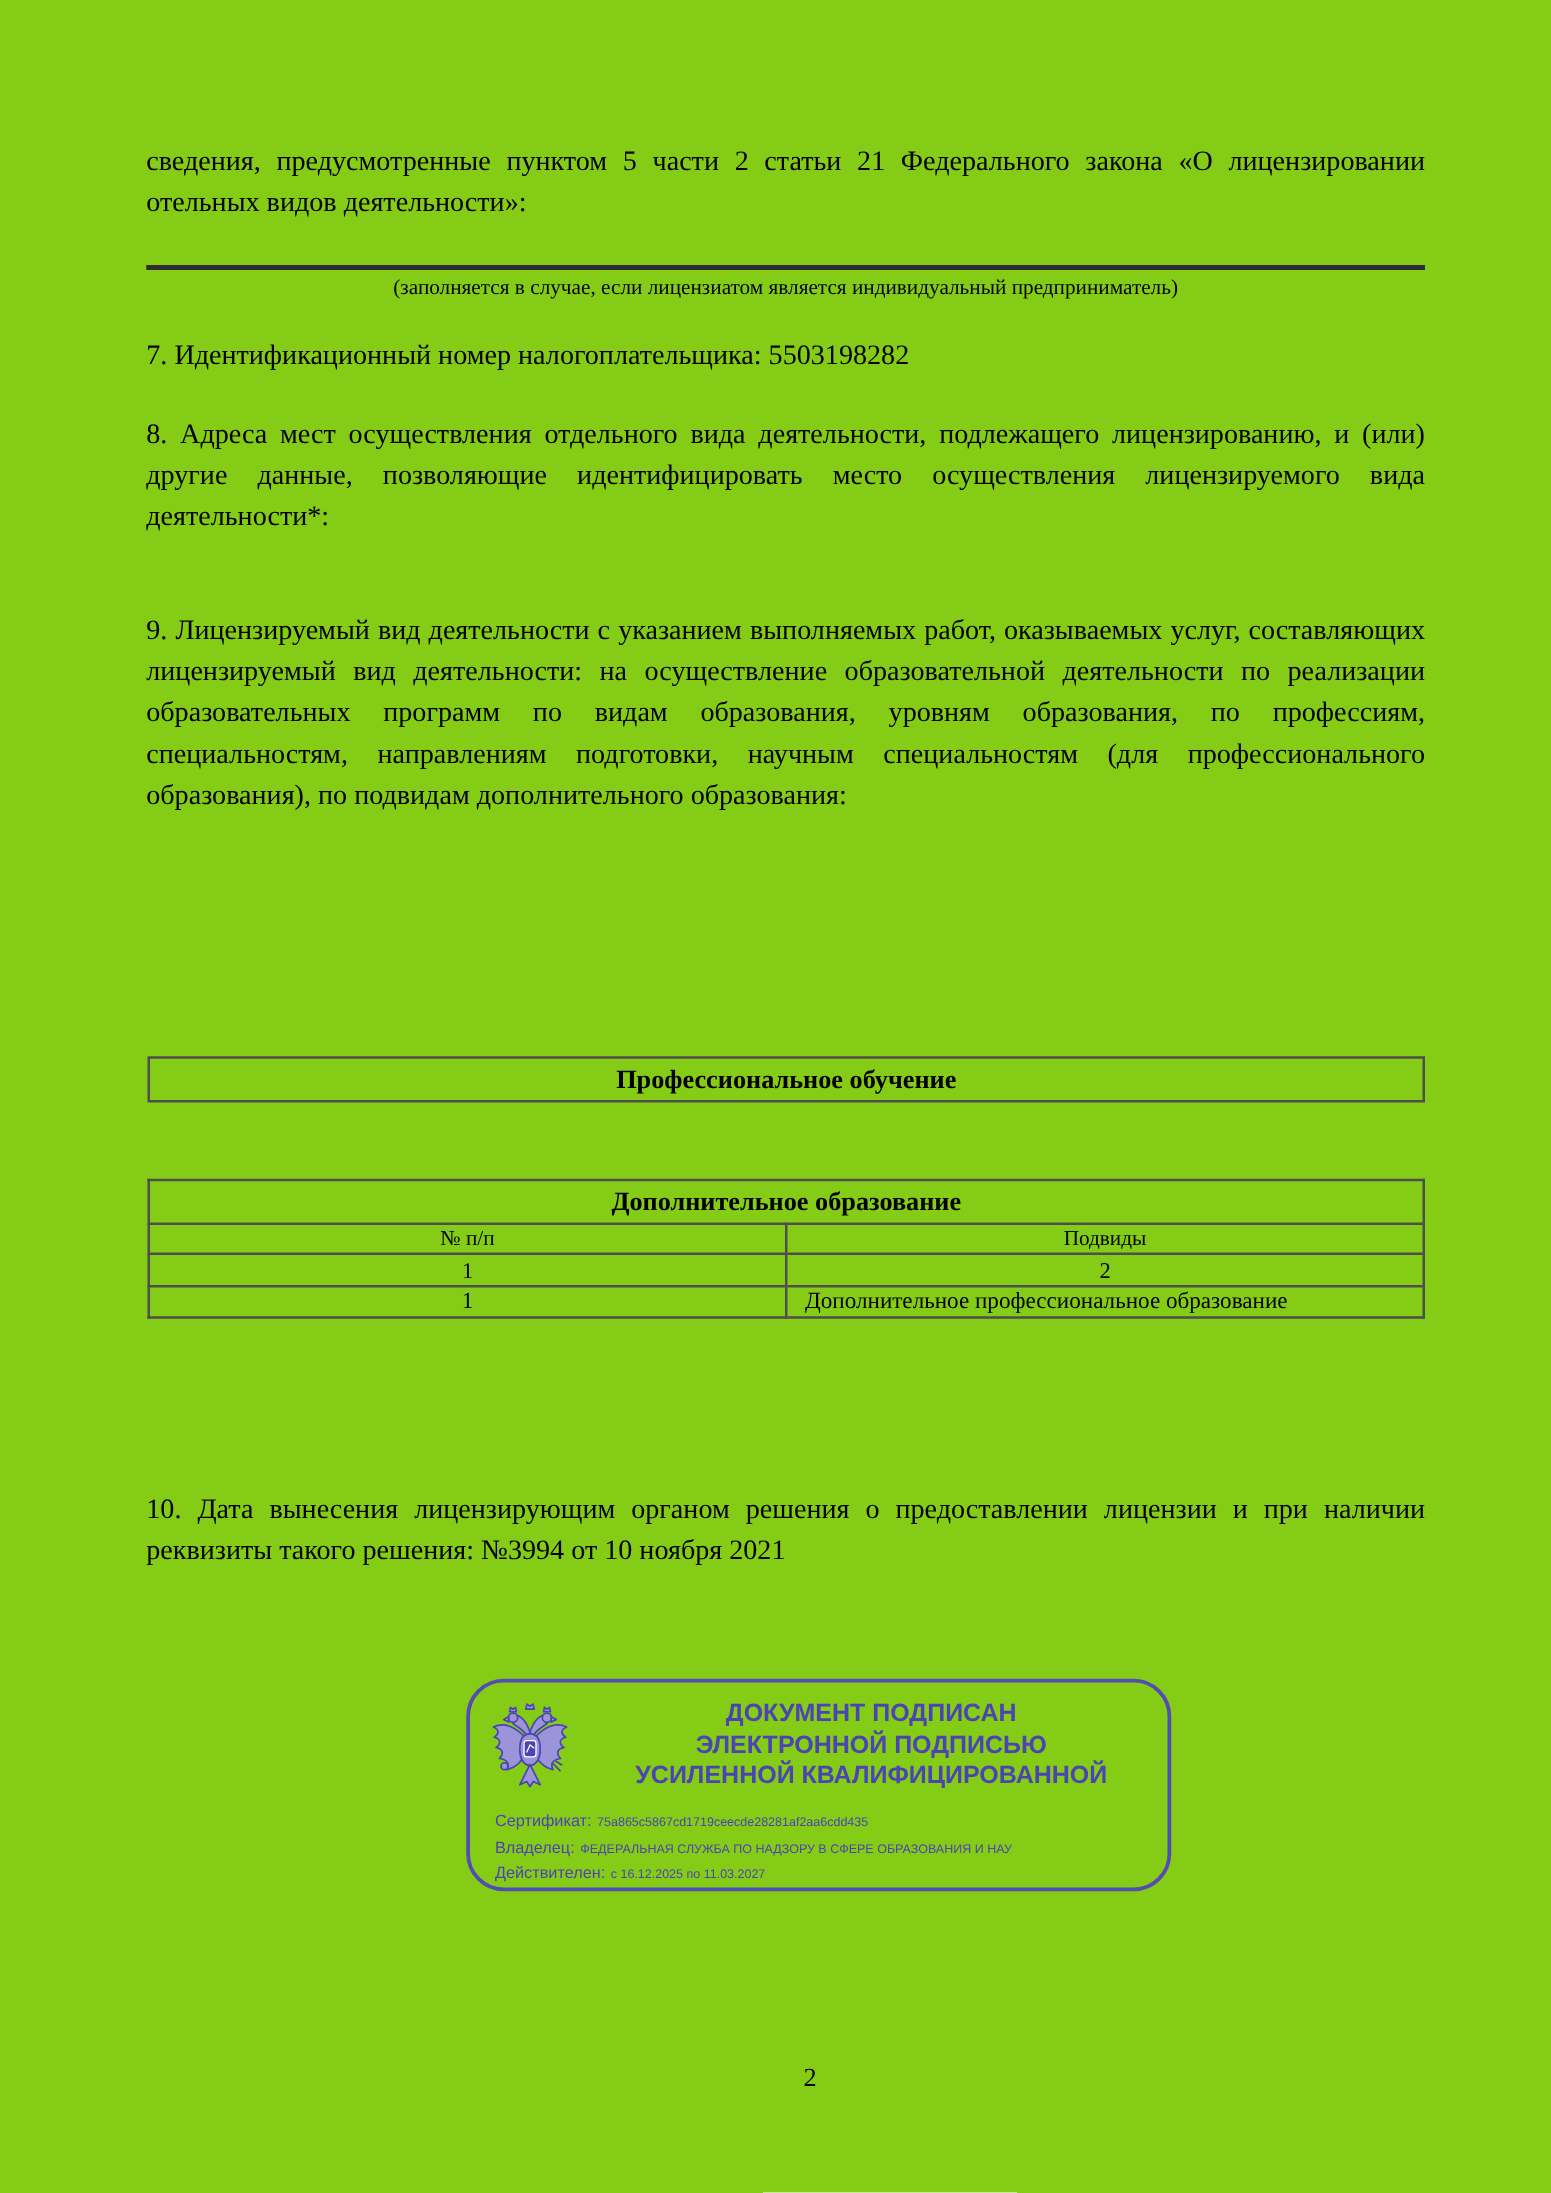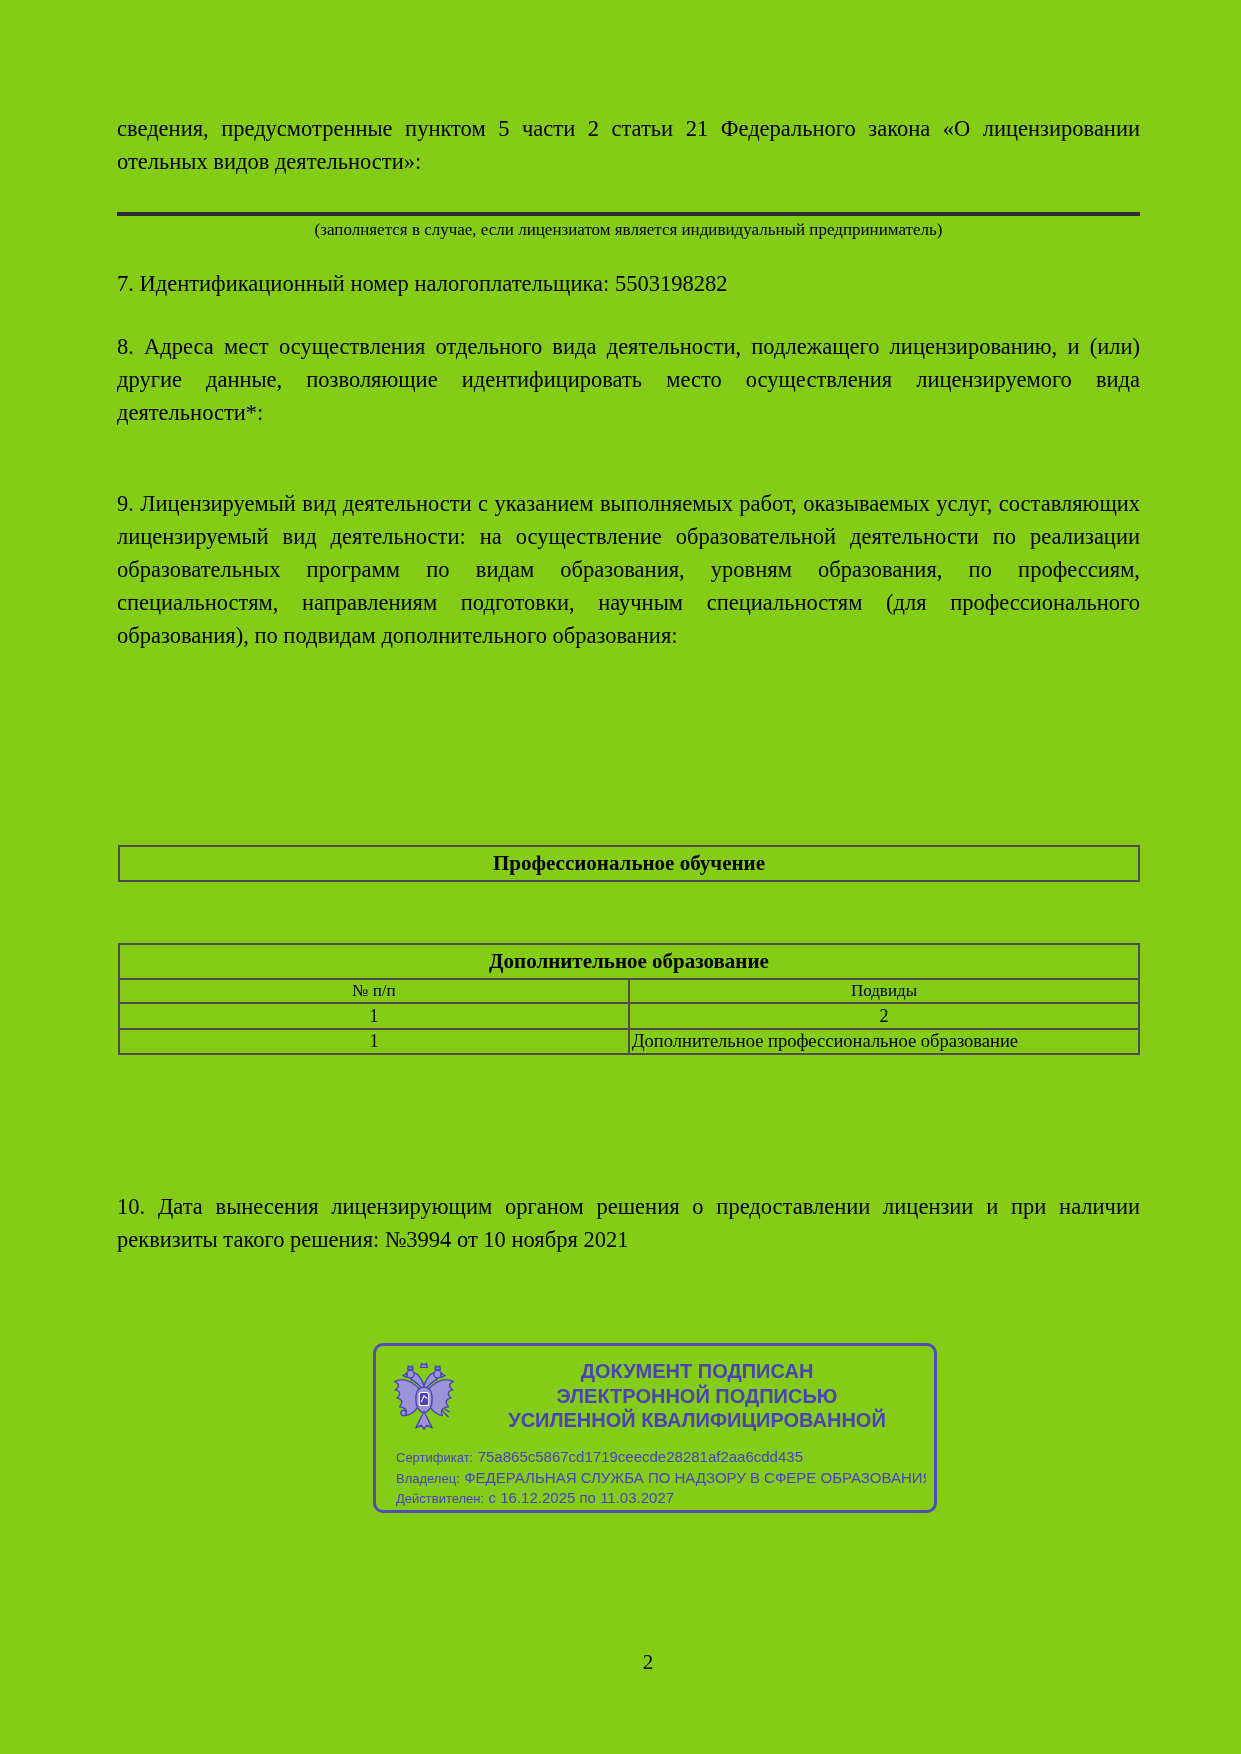--- a/index.html
+++ b/index.html
@@ -30,36 +30,36 @@
     position:absolute; left:118px; top:943px; width:1022px;
     border-collapse:collapse; table-layout:fixed;
   }
   .edu-table td { border:2px solid #4e4e4e; padding:0; overflow:hidden;font-family:Liberation Serif, serif; }
   .edu-table .colnum { width:106px; }
   .t-title   { height:33px; text-align:center; font-weight:bold; font-size:21px; }
   .row-head td { height:22px; text-align:center; font-size:17px; }
   .row-num  td { height:24px; text-align:center; font-size:18px; }
   .row-data td { height:23px; font-size:18.5px; }
   .row-data .cell-num { text-align:center; }
-  .row-data .cell-sub { text-align:left; padding-left:2px;margin-top:35px; }
+  .row-data .cell-sub { text-align:left; padding-left:14px;margin-top:35px; }
 
   .stamp {
     position:absolute; left:373px; top:1343px; width:564px; height:170px;
-    box-sizing:border-box; border:3px solid #534cb2; border-radius:10px;
+    box-sizing:border-box; border:3px solid #534cb2; border-radius:30px;
     font-family:"Liberation Sans", sans-serif; color:#4b44b2;
   }
   .stamp-eagle { position:absolute; left:14px; top:14px; width:68px; height:80px; }
   .stamp-titles {
     position:absolute; left:92px; right:8px; top:13px;
     text-align:center; font-weight:bold; font-size:20px; line-height:24.5px;
   }
   .stamp-details { position:absolute; left:20px; top:101px; width:530px; overflow:hidden; }
   .stamp-details .line { white-space:nowrap; height:20.5px; line-height:20.5px; overflow:hidden; }
   .stamp-details .lbl { font-size:13px; }
-  .stamp-details .val { font-size:15px;margin-top:13px; }
+  .stamp-details .val { font-size:10px;margin-top:13px; }
 
   .page-num {
     position:absolute; left:598px; top:1650px; width:100px;
     text-align:center; font-size:21px;
   }
 </style>
 </head>
 <body>
 
 <div class="page">

